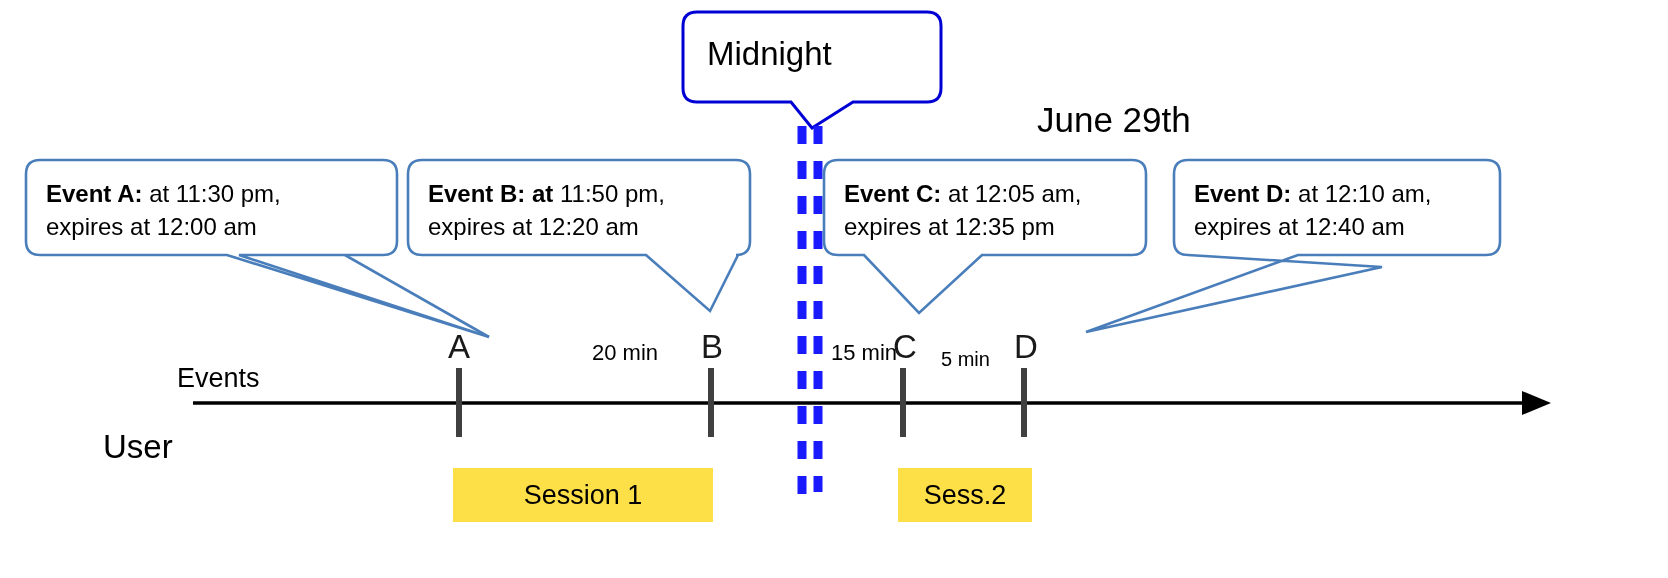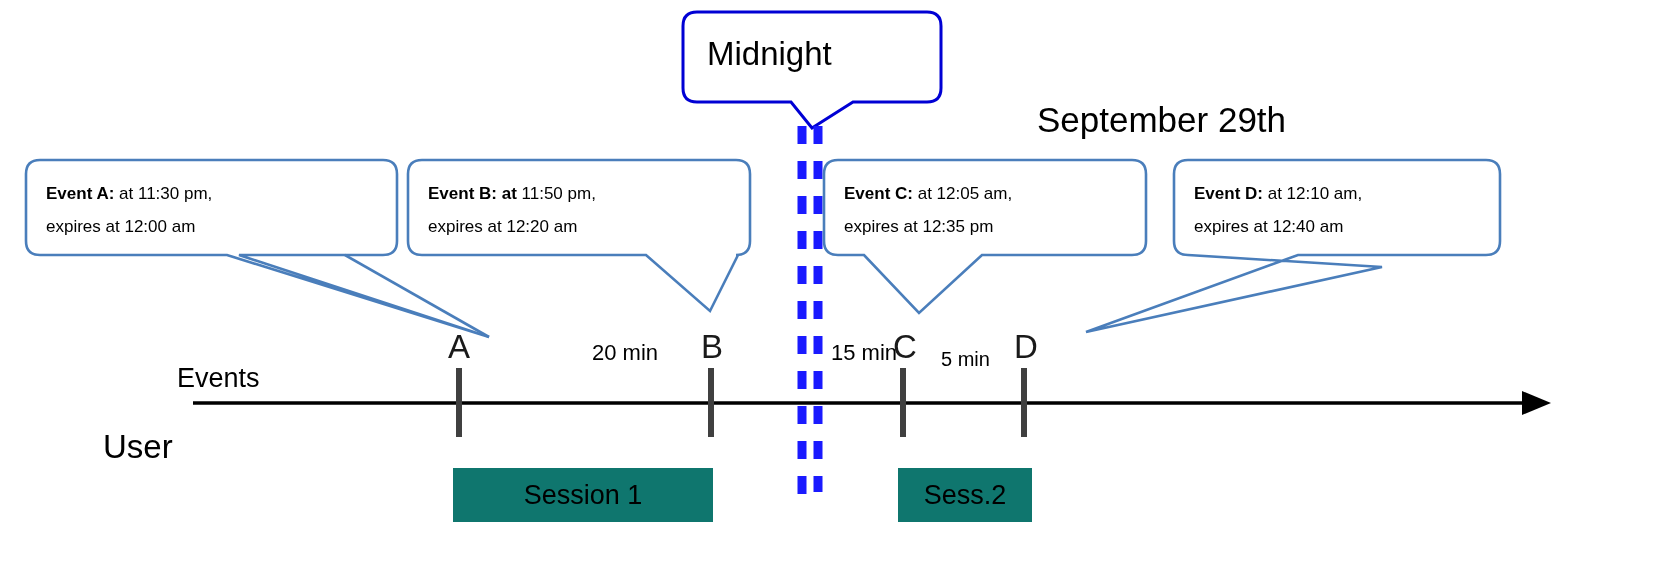--- a/index.html
+++ b/index.html
@@ -48,21 +48,21 @@
     justify-content: flex-start;
     padding-left: 24px;
     font-size: 33px;
     color: #000;
   }
 
   
   .event-box {
     box-sizing: border-box;
     padding: 9px 14px 0 20px;
-    font-size: 17px;
+    font-size: 24px;
     line-height: 33px;
     color: #000;
     white-space: nowrap;
   }
   .event-box b { font-weight: bold; }
 
   
   .tick-letter {
     font-size: 33px;
     line-height: 33px;
@@ -80,21 +80,21 @@
     font-size: 27px;
     line-height: 27px;
     color: #000;
     white-space: nowrap;
     margin-top: 32px;
   }
   .row-label.user { font-size: 33px; }
 
   
   .session-box {
-    background: #0f766e;
+    background: #fde047;
     display: flex;
     align-items: center;
     justify-content: center;
     font-size: 27px;
     color: #000;
     box-sizing: border-box;
   }
 </style>
 </head>
 <body>
@@ -129,21 +129,21 @@
 
     <line x1="193" y1="403" x2="1522" y2="403" stroke="#000000" stroke-width="3.4"></line>
     <polygon points="1522,391 1551,403 1522,415" fill="#000000"></polygon>
 
     <line x1="459" y1="368" x2="459" y2="437" stroke="#404040" stroke-width="6"></line>
     <line x1="711" y1="368" x2="711" y2="437" stroke="#404040" stroke-width="6"></line>
     <line x1="903" y1="368" x2="903" y2="437" stroke="#404040" stroke-width="6"></line>
     <line x1="1024" y1="368" x2="1024" y2="437" stroke="#404040" stroke-width="6"></line>
   </svg>
 
-  <div class="abs day-label" style="left:1037px; top:100px;">September 29th</div>
+  <div class="abs day-label" style="left:1037px; top:100px;">June 29th</div>
 
   <div class="abs midnight-box">Midnight</div>
 
   <div class="abs event-box" style="left:26px; top:168px; width:371px; height:87px;">
     <div>
       <b>Event A:</b><span> at 11:30 pm,</span>
     </div>
     <div>expires at 12:00 am</div>
   </div>
 

